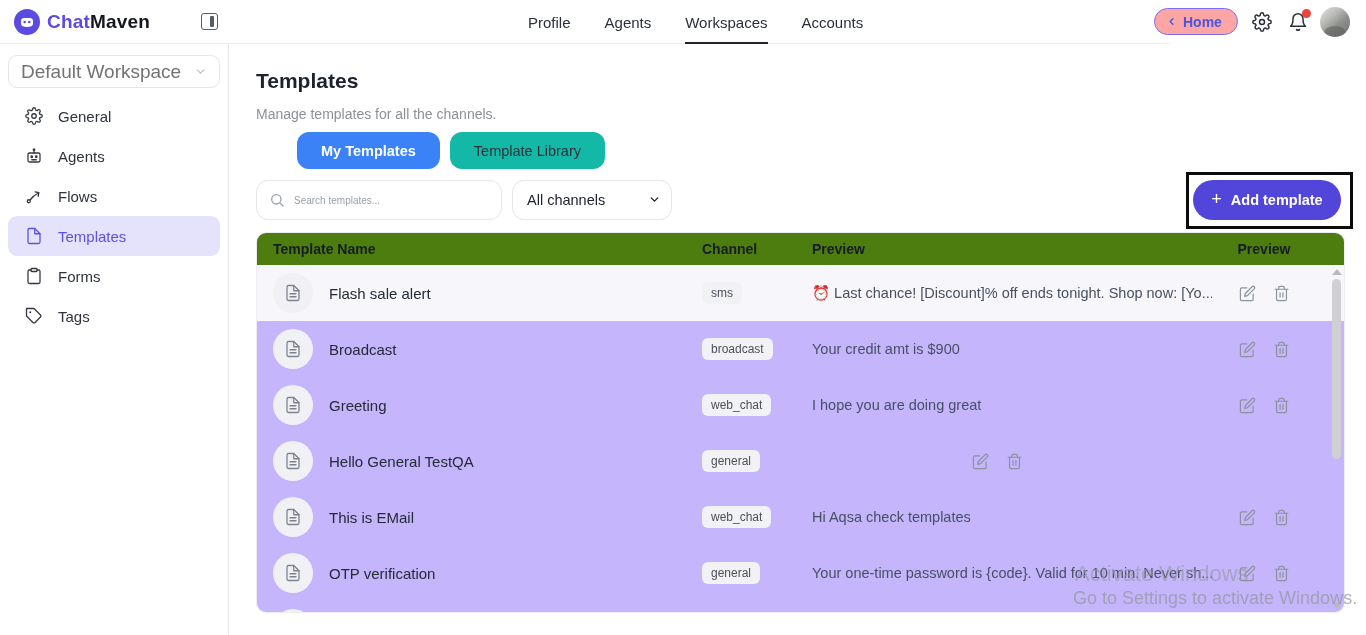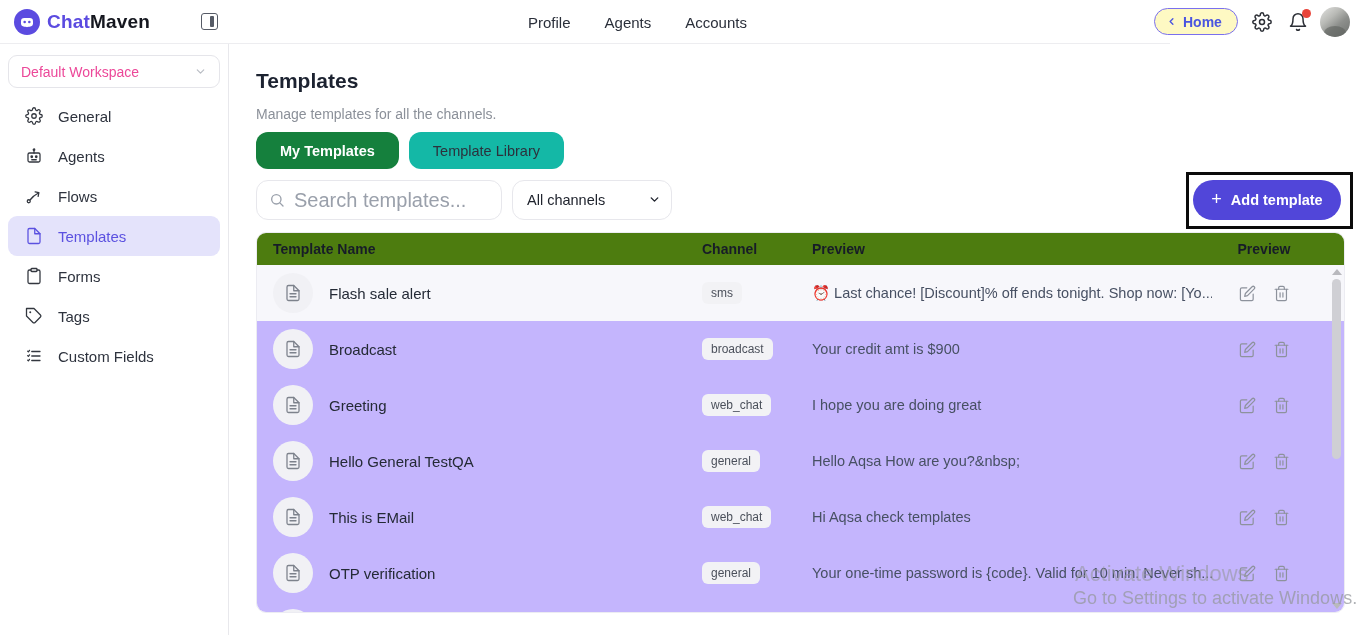--- a/index.html
+++ b/index.html
@@ -18,60 +18,60 @@
   .collapse-btn { position:absolute; left:201px; top:13px; width:17px; height:17px;
     border:1.6px solid #565b66; border-radius:3px; }
   .collapse-btn::after { content:""; position:absolute; right:3px; top:2px; bottom:2px;
     width:4px; background:#565b66; border-radius:1px; }
   .nav-tabs { position:absolute; left:528px; top:0; height:44px; display:flex; gap:34px; align-items:center; }
   .nav-tab { font-size:15px; color:#2a2f3a; height:44px; display:flex; align-items:center;
     cursor:pointer; border-bottom:2.5px solid transparent; padding-top:2px; }
   .nav-tab.active { border-bottom-color:#20242e; font-weight:500; }
   .home-btn { position:absolute; left:1154px; top:8px; height:27px; padding:0 15px 0 11px;
     border:1.6px solid #7a70ee; border-radius:14px; display:flex; align-items:center; gap:6px;
-    color:#4a55e0; font-size:14px; font-weight:bold; background:#fef9c3; cursor:pointer; }
+    color:#4a55e0; font-size:14px; font-weight:bold; background:#fca5a5; cursor:pointer; }
   .icon-plain { background:none; border:none; cursor:pointer; padding:0; }
   .gear-top { position:absolute; left:1252px; top:12px; }
   .bell-top { position:absolute; left:1288px; top:12px; }
   .bell-dot { position:absolute; right:-3px; top:-3px; width:9px; height:9px; border-radius:50%; }
   .avatar { position:absolute; left:1320px; top:7px; width:30px; height:30px; border-radius:50%;
     background:linear-gradient(140deg,#e3e3e1 0%,#b9bab6 35%,#8d8f8c 60%,#6f726f 100%);
     overflow:hidden; cursor:pointer; }
   .avatar::after { content:""; position:absolute; left:4px; bottom:-2px; width:22px; height:13px;
     background:#5a5d5a; border-radius:50% 50% 0 0; opacity:.55; }
 
   
   .sidebar { position:absolute; left:0; top:44px; width:229px; height:591px;
     background:#fff; border-right:1px solid #e8e8ec; z-index:20; }
   .ws-select { position:absolute; left:8px; top:11px; width:212px; height:33px;
     border:1px solid #e5e5ea; border-radius:9px; background:#fff; display:flex;
     align-items:center; justify-content:space-between; padding:0 12px; cursor:pointer; }
-  .ws-select .ws-label { font-size:14px; color:#ec4899; }
+  .ws-select .ws-label { font-size:19px; color:#737373; }
   .menu { position:absolute; left:8px; top:52px; right:8px; }
   .menu-item { height:40px; display:flex; align-items:center; gap:15px; padding-left:17px;
     border-radius:9px; cursor:pointer; color:#2e333e; }
   .menu-item .mi-label { font-size:15px; }
   .menu-item.active { background:#e4e3fb; color:#5b51e0; }
   .menu-item.active .mi-label { color:#5b51e0; }
   .mi-icon { width:18px; height:18px; flex:0 0 18px; }
 
   
   .main { position:absolute; left:230px; top:45px; width:1136px; height:590px; background:#fff; }
   .page-title { position:absolute; left:26px; top:24px; font-size:21px; font-weight:bold; color:#1c2230; }
   .page-subtitle { position:absolute; left:26px; top:61px; font-size:14px; color:#8b9099;text-align:right; }
   .view-tabs { position:absolute; left:26px; top:87px; display:flex; gap:10px; }
   .pill-tab { height:37px; padding:0 24px; border-radius:12px; border:none; font-size:14.5px;
     font-weight:bold; cursor:pointer; display:flex; align-items:center; }
-  .pill-tab.on { background:#15803d; color:#fff; }
+  .pill-tab.on { background:#3b82f6; color:#fff;margin-left:41px; }
   .pill-tab.off { background:#14b8a6; color:#2c313c; font-weight:normal; }
 
   .search-box { position:absolute; left:26px; top:135px; width:246px; height:40px;
     border:1px solid #e7e7ec; border-radius:12px; display:flex; align-items:center;
     padding:0 12px; gap:9px; background:#fff; }
-  .search-box input { border:none; outline:none; font-size:20px; color:#333;
+  .search-box input { border:none; outline:none; font-size:10px; color:#333;
     font-family:"Liberation Sans", sans-serif; width:100%; background:transparent; }
   .search-box input::placeholder { color:#9aa0ab; }
   .chan-select-wrap { position:absolute; left:282px; top:135px; width:160px; height:40px; }
   .chan-select-wrap select { width:100%; height:100%; border:1px solid #e7e7ec; border-radius:12px;
     background:#fff; font-size:14.5px; color:#20242e; padding:0 14px; appearance:none;
     -webkit-appearance:none; font-family:"Liberation Sans", sans-serif; cursor:pointer; }
   .chan-select-wrap .sel-chev { position:absolute; right:11px; top:13px; pointer-events:none; }
 
   .highlight-box { position:absolute; left:956px; top:127px; width:167px; height:57px;
     border:3px solid #0b0b0b; z-index:5; pointer-events:none; }
@@ -130,20 +130,21 @@
           <path d="M9 17.5 L12 20 L15 17.5 Z" fill="#fff"></path>
         </svg>
     </span>
     <span class="logo-text"><span class="c1">Chat</span><span class="c2">Maven</span></span>
   </div>
   <div class="collapse-btn"></div>
 
   <div class="nav-tabs">
     <div class="nav-tab">Profile</div>
     <div class="nav-tab">Agents</div>
+    <div class="nav-tab active">Workspaces</div>
     <div class="nav-tab">Accounts</div>
   </div>
 
   <button class="home-btn">
     <span>
       <svg width="11" height="11" viewBox="0 0 24 24" fill="none" stroke="#4a55e0" stroke-width="3" stroke-linecap="round" stroke-linejoin="round">
           <polyline points="15 18 9 12 15 6"></polyline>
         </svg>
     </span>
     <span>Home</span>
@@ -232,33 +233,20 @@
     </div>
     <div class="menu-item">
       <span class="mi-icon">
           <svg width="18" height="18" viewBox="0 0 24 24" fill="none" stroke="#33373f" stroke-width="1.7" stroke-linecap="round" stroke-linejoin="round">
             <path d="M20.59 13.41l-7.17 7.17a2 2 0 0 1-2.83 0L2 12V2h10l8.59 8.59a2 2 0 0 1 0 2.82z"></path>
             <circle cx="7" cy="7" r="1.3" fill="#33373f" stroke="none"></circle>
           </svg>
         </span>
       <span class="mi-label">Tags</span>
     </div>
-    <div class="menu-item">
-      <span class="mi-icon">
-          <svg width="18" height="18" viewBox="0 0 24 24" fill="none" stroke="#33373f" stroke-width="1.7" stroke-linecap="round" stroke-linejoin="round">
-            <line x1="9" y1="6" x2="20" y2="6"></line>
-            <line x1="9" y1="12" x2="20" y2="12"></line>
-            <line x1="9" y1="18" x2="20" y2="18"></line>
-            <path d="M3.5 5.5l1 1 1.5-2"></path>
-            <path d="M3.5 11.5l1 1 1.5-2"></path>
-            <path d="M3.5 17.5l1 1 1.5-2"></path>
-          </svg>
-        </span>
-      <span class="mi-label">Custom Fields</span>
-    </div>
   </div>
 </div>
 
 <div class="main">
   <div class="page-title">Templates</div>
   <div class="page-subtitle">Manage templates for all the channels.</div>
 
   <div class="view-tabs">
     <button class="pill-tab on">My Templates</button>
     <button class="pill-tab off">Template Library</button>
@@ -401,21 +389,20 @@
             <svg width="18" height="18" viewBox="0 0 24 24" fill="none" stroke="#7d828c" stroke-width="1.7" stroke-linecap="round" stroke-linejoin="round">
               <path d="M13 2H6a2 2 0 0 0-2 2v16a2 2 0 0 0 2 2h12a2 2 0 0 0 2-2V9z"></path>
               <polyline points="13 2 13 9 20 9"></polyline>
               <line x1="8" y1="13" x2="16" y2="13"></line>
               <line x1="8" y1="17" x2="16" y2="17"></line>
             </svg>
           </span>
         <span class="tname">Hello General TestQA</span>
       </div>
       <div><span class="badge">general</span></div>
-      <div class="pv-cell"><span>Hello Aqsa How are you?&amp;nbsp;</span></div>
       <div class="ac-cell">
         <button class="icon-btn">
             <svg width="17" height="17" viewBox="0 0 24 24" fill="none" stroke="currentColor" stroke-width="1.7" stroke-linecap="round" stroke-linejoin="round">
               <path d="M11 4H4a2 2 0 0 0-2 2v14a2 2 0 0 0 2 2h14a2 2 0 0 0 2-2v-7"></path>
               <path d="M18.5 2.5a2.12 2.12 0 0 1 3 3L12 15l-4 1 1-4 9.5-9.5z"></path>
             </svg>
           </button>
         <button class="icon-btn">
             <svg width="17" height="17" viewBox="0 0 24 24" fill="none" stroke="currentColor" stroke-width="1.7" stroke-linecap="round" stroke-linejoin="round">
               <polyline points="3 6 5 6 21 6"></polyline>

